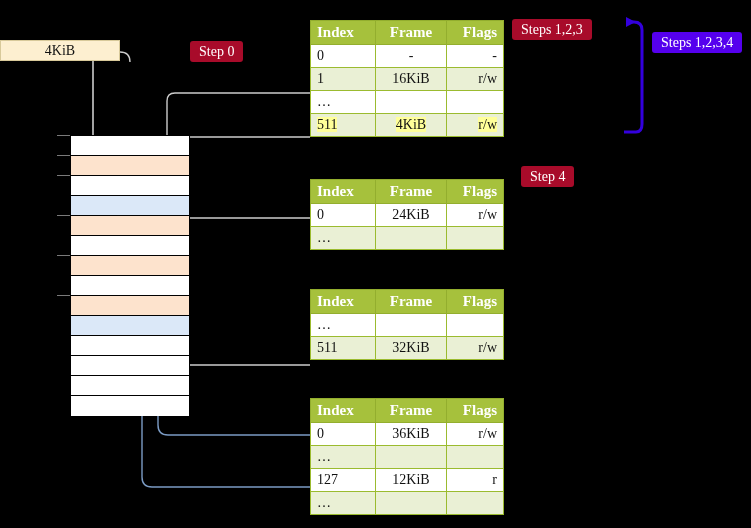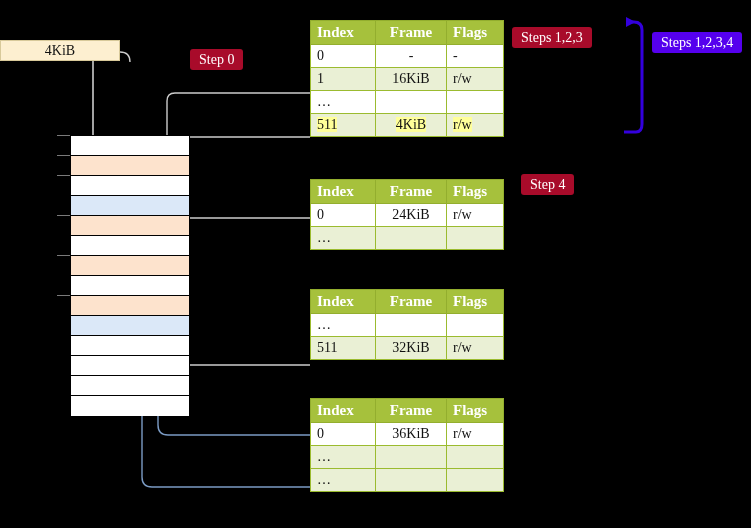--- a/index.html
+++ b/index.html
@@ -14,21 +14,21 @@
     background:#fdefd0; border:1px solid #d8c99a;
     display:flex; align-items:center; justify-content:center;
     font-size:14px; color:#111; box-sizing:border-box;
   }
 
   
   .badge{
     padding:3px 9px; font-size:14px; color:#fff;
     border-radius:3px; white-space:nowrap; line-height:1.1;
   }
-  .badge-red{background:#a80b2a;margin-top:8px;}
+  .badge-red{background:#a80b2a;}
   .badge-purple{background:#5500ee;}
 
   
   #mem-grid{
     left:70px; top:135px; width:120px; height:280px;
     border:1px solid #000; box-sizing:border-box; background:#fff;
   }
   #mem-grid .mrow{
     height:20px; border-bottom:1px solid #000; box-sizing:border-box;
   }
@@ -51,21 +51,21 @@
     border:1px solid #93ae2e;
   }
   .ptable td{
     padding:3px 6px; border:1px solid #9bbb2f; vertical-align:middle;
     height:16px;
   }
   .ptable tr.alt td{background:#eaf0d5;}
   .ptable tr.plain td{background:#ffffff;}
   .ptable .w-idx{width:52px;}
   .ptable .w-frm{width:58px;text-align:center;}
-  .ptable .w-flg{width:44px;}
+  .ptable .w-flg{width:44px;text-align:right;}
   .hl{background:#ffff99;}
 
   
   #wires{left:0;top:0;width:751px;height:528px;pointer-events:none;}
 </style>
 </head>
 <body>
 
 <svg class="abs" id="wires" viewBox="0 0 751 528" xmlns="http://www.w3.org/2000/svg">
   <defs>
@@ -231,20 +231,25 @@
         <tr class="plain">
           <td class="w-idx"><span>0</span></td>
           <td class="w-frm"><span>36KiB</span></td>
           <td class="w-flg"><span>r/w</span></td>
         </tr>
         <tr class="alt">
           <td class="w-idx"><span>…</span></td>
           <td class="w-frm">&nbsp;</td>
           <td class="w-flg">&nbsp;</td>
         </tr>
+        <tr class="plain">
+          <td class="w-idx"><span>127</span></td>
+          <td class="w-frm"><span>12KiB</span></td>
+          <td class="w-flg"><span>r</span></td>
+        </tr>
         <tr class="alt">
           <td class="w-idx"><span>…</span></td>
           <td class="w-frm">&nbsp;</td>
           <td class="w-flg">&nbsp;</td>
         </tr>
       </tbody>
     </table>
   </div>
 
 </body></html>

